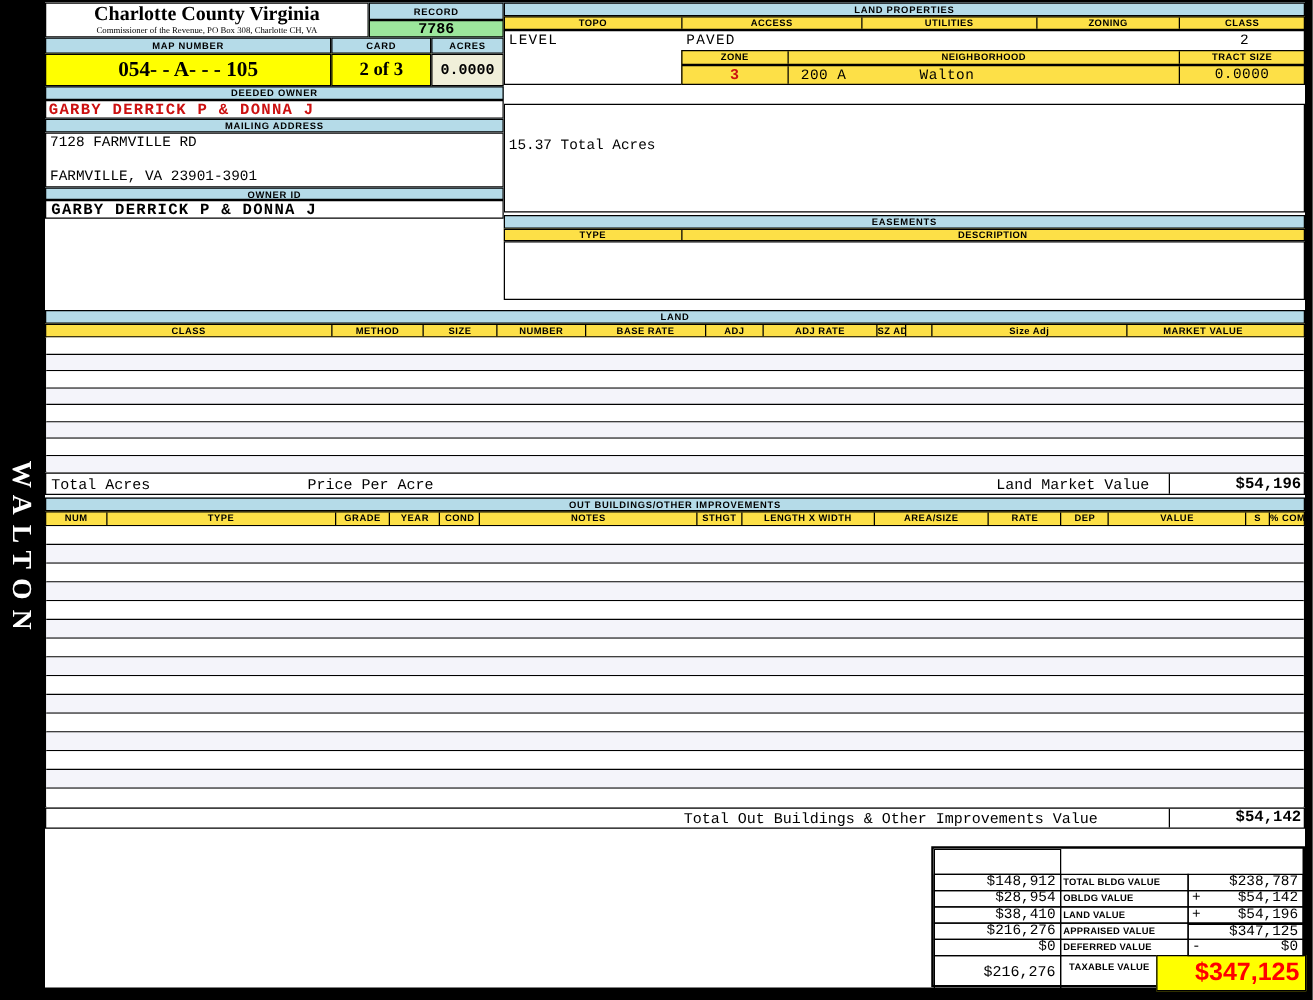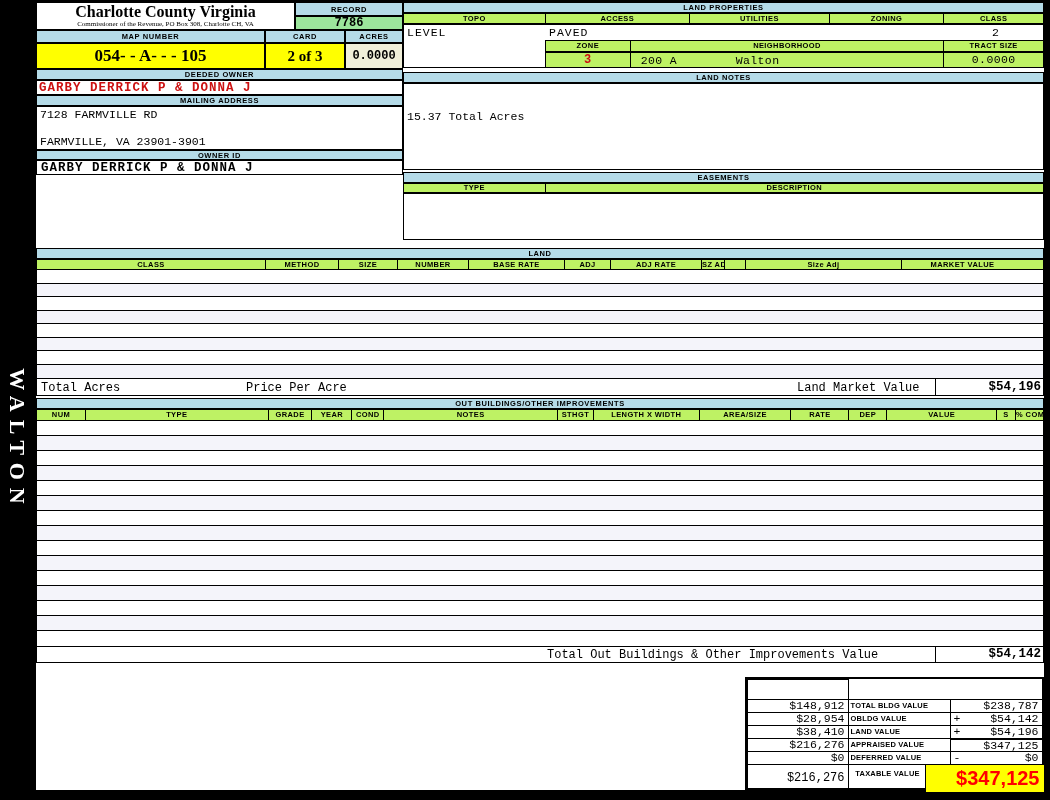--- a/index.html
+++ b/index.html
@@ -10,21 +10,21 @@
   html,body{background:#444;}
   #page{position:relative;width:1050px;height:800px;background:#000;overflow:hidden;
         font-family:"Liberation Sans",sans-serif;}
   #content{position:absolute;left:36px;top:2px;width:1008px;height:788px;background:#fff;}
   .abs{position:absolute;}
   .mono{font-family:"Liberation Mono",monospace;}
   .serif{font-family:"Liberation Serif",serif;}
   .hdr{background:var(--blue);border:1px solid #000;text-align:center;
        font-size:7.5px;font-weight:bold;letter-spacing:0.6px;overflow:hidden;}
   .box{border:1px solid #000;background:#fff;}
-  .crow{display:flex;border:1px solid #000;background:#bef264;}
+  .crow{display:flex;border:1px solid #000;background:#fde047;}
   .ccell{border-right:1px solid #000;text-align:center;font-size:7.5px;font-weight:bold;
          letter-spacing:0.4px;overflow:hidden;white-space:nowrap;}
   .ccell:last-child{border-right:none;}
   .erows{border:1px solid #000;border-top:none;}
   .erow{border-bottom:1px solid #000;background:#fff;}
   .erow:last-child{border-bottom:none;}
   .erow.stripe{background:var(--stripe);}
   .vtxt{white-space:nowrap;}
   #spine-label{color:#fff;font-family:"Liberation Serif",serif;font-weight:bold;
      font-size:22px;letter-spacing:8px;white-space:nowrap;
@@ -104,21 +104,20 @@
     </div>
     <div class="abs crow" style="left:509px;top:50px;width:499px;height:16px;">
       <div class="ccell mono" style="width:85px;font-size:12px;font-weight:bold;color:var(--ownerred);line-height:14px;">3</div>
       <div class="ccell" style="width:315px;position:relative;">
         <span class="abs mono vtxt" style="left:10px;top:1px;font-size:11.5px;font-weight:normal;">200 A</span>
         <span class="abs mono vtxt" style="left:105px;top:1px;font-size:11.5px;font-weight:normal;">Walton</span>
       </div>
       <div class="ccell mono" style="width:99px;font-size:11.5px;font-weight:normal;line-height:14px;">0.0000</div>
     </div>
 
-    <div class="abs hdr" style="left:367px;top:70px;width:641px;height:11px;line-height:10px;">LAND NOTES</div>
     <div class="abs box" style="left:367px;top:81px;width:641px;height:87px;">
       <span class="abs mono vtxt" style="left:3px;top:26px;font-size:11.5px;">15.37 Total Acres</span>
     </div>
 
     <div class="abs hdr" style="left:367px;top:170px;width:641px;height:11px;line-height:10px;">EASEMENTS</div>
     <div class="abs crow" style="left:367px;top:181px;width:641px;height:10px;line-height:8px;">
       <div class="ccell" style="width:142px;">TYPE</div>
       <div class="ccell" style="width:499px;">DESCRIPTION</div>
     </div>
     <div class="abs box" style="left:367px;top:191px;width:641px;height:47px;"></div>

